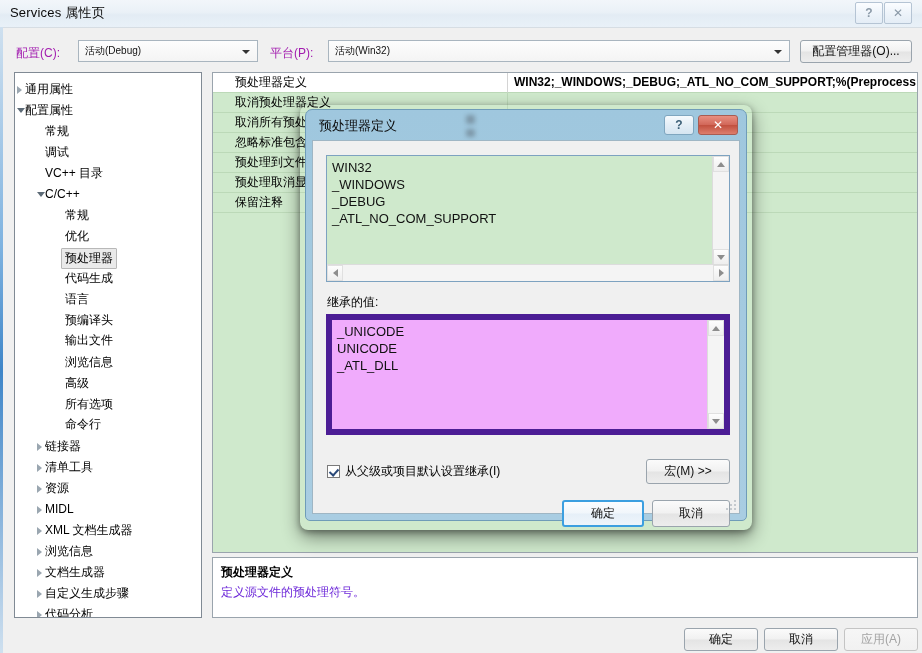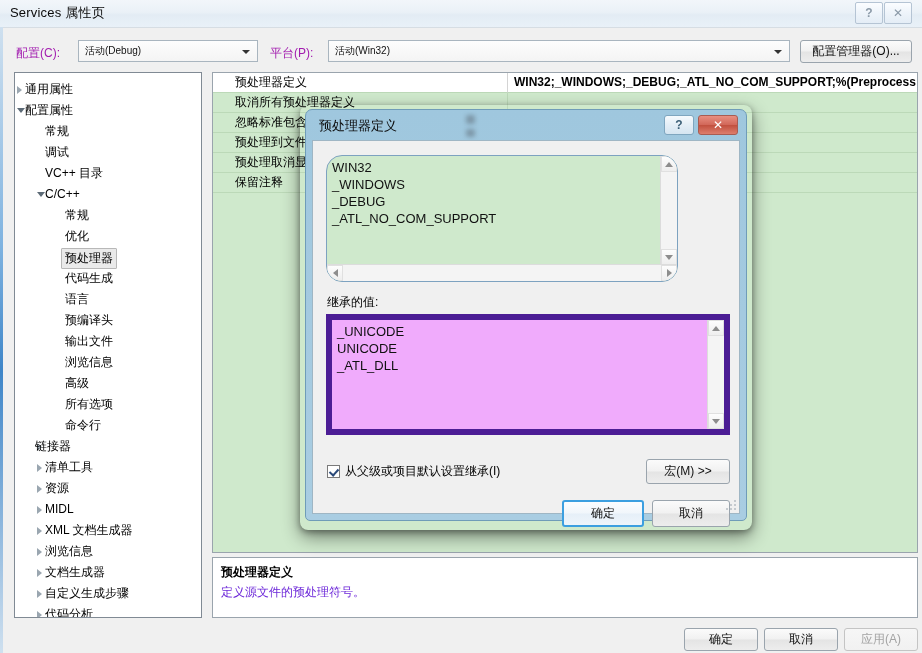--- a/index.html
+++ b/index.html
@@ -282,37 +282,37 @@
       <div class="tnode" style="padding-top: 0px;">
         <span class="tlabel" style="left: 50px;">代码生成</span>
       </div>
       <div class="tnode" style="padding-top: 0px;">
         <span class="tlabel" style="left: 50px;">语言</span>
       </div>
       <div class="tnode" style="padding-top: 0px;">
         <span class="tlabel" style="left: 50px;">预编译头</span>
       </div>
       <div class="tnode" style="padding-top: 0px;">
-        <span class="tlabel" style="left: 50px;">输出文件</span>
+        <span class="tlabel" style="left: 50px; font-family: Liberation Mono, monospace;">输出文件</span>
       </div>
       <div class="tnode" style="padding-top: 0px;">
         <span class="tlabel" style="left: 50px;">浏览信息</span>
       </div>
       <div class="tnode" style="padding-top: 0px;">
         <span class="tlabel" style="left: 50px;">高级</span>
       </div>
       <div class="tnode" style="padding-top: 0px;">
         <span class="tlabel" style="left: 50px;">所有选项</span>
       </div>
       <div class="tnode" style="padding-top: 0px;">
-        <span class="tlabel" style="left: 50px;">命令行</span>
-      </div>
-      <div class="tnode" style="padding-top: 0px;">
-        <span class="arrow-collapsed" style="left: 22px;"></span>
-        <span class="tlabel" style="left: 20px;">链接器</span>
+        <span class="tlabel" style="left: 50px; font-family: Liberation Mono, monospace;">命令行</span>
+      </div>
+      <div class="tnode" style="padding-top: 0px;">
+        <span class="arrow-collapsed" style="left: 22px;"></span>
+        <span class="tlabel" style="left: 30px;">链接器</span>
       </div>
       <div class="tnode" style="padding-top: 0px;">
         <span class="arrow-collapsed" style="left: 22px;"></span>
         <span class="tlabel" style="left: 30px;">清单工具</span>
       </div>
       <div class="tnode" style="padding-top: 0px;">
         <span class="arrow-collapsed" style="left: 22px;"></span>
         <span class="tlabel" style="left: 30px;">资源</span>
       </div>
       <div class="tnode" style="padding-top: 0px;">
@@ -343,20 +343,24 @@
 
   <div class="pgrid">
     <div class="filler-left"></div>
     <div class="filler"></div>
     <div id="pgrid-rows" style="position:absolute;left:0;top:0;right:0;">
         <div class="prow first">
           <div class="pname">预处理器定义</div>
           <div class="pval">WIN32;_WINDOWS;_DEBUG;_ATL_NO_COM_SUPPORT;%(Preprocess</div>
         </div>
         <div class="prow">
+          <div class="pname">取消预处理器定义</div>
+          <div class="pval"></div>
+        </div>
+        <div class="prow">
           <div class="pname">取消所有预处理器定义</div>
           <div class="pval"></div>
         </div>
         <div class="prow">
           <div class="pname">忽略标准包含路径</div>
           <div class="pval"></div>
         </div>
         <div class="prow">
           <div class="pname">预处理到文件</div>
           <div class="pval"></div>
@@ -391,21 +395,21 @@
       <div class="dlg-btn help">
         <span>?</span>
       </div>
       <div class="dlg-btn close">
         <span>✕</span>
       </div>
     </div>
 
     <div class="dlg-inner">
 
-      <div class="txtarea" style="left:13px; top:14px; width:352px; height:127px;border-radius:16px;">
+      <div class="txtarea" style="left:13px; top:14px; width:404px; height:127px;">
         <div class="lines">WIN32
 _WINDOWS
 _DEBUG
 _ATL_NO_COM_SUPPORT</div>
         <div class="vscroll" style="bottom:16px;">
           <div class="up">
               <i class="tri-up"></i>
             </div>
           <div class="down">
               <i class="tri-down"></i>

